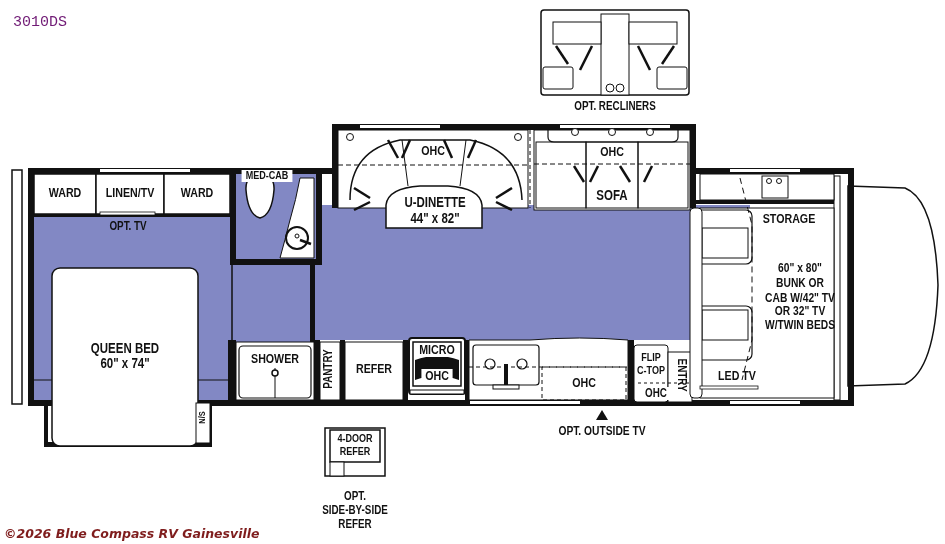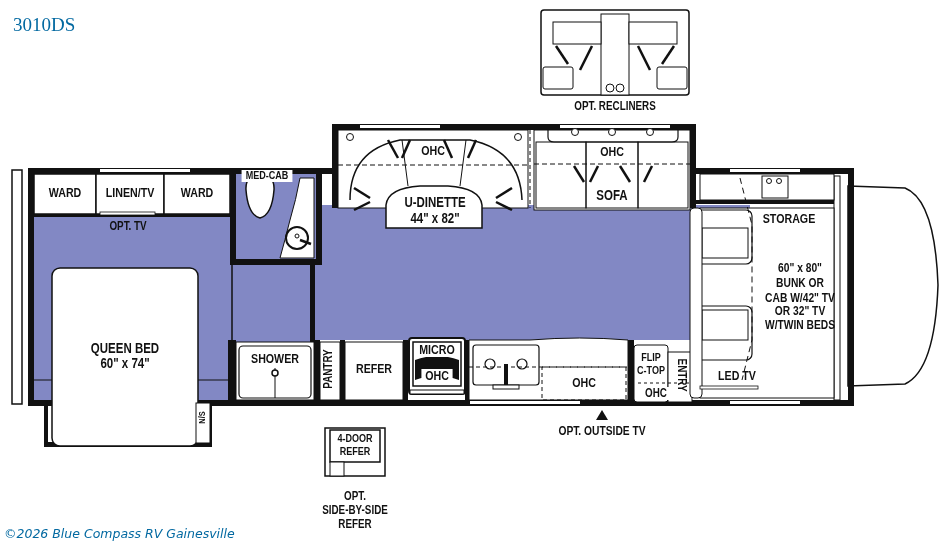--- a/index.html
+++ b/index.html
@@ -1,22 +1,22 @@
 <!DOCTYPE html>
 <html><head>
 <meta charset="utf-8">
 <style>
   html, body { margin:0; padding:0; background:#fff; }
   body { width:945px; height:544px; position:relative; overflow:hidden; font-family:"Liberation Sans", sans-serif; }
-  .model { position:absolute; left:13px; top:14px; font-size:19px; color:#0369a1; font-family:Liberation Serif, serif; }
+  .model { position:absolute; left:13px; top:14px; font-size:15px; color:#701a75; font-family:Liberation Mono, monospace; }
   svg.plan { position:absolute; left:0; top:0; }
   .lbl { position:absolute; font-family:"Liberation Sans", sans-serif; font-weight:bold; color:#111; text-align:center; line-height:1.05; transform:scaleX(0.82); transform-origin:center; white-space:nowrap; }
   .vert { writing-mode:vertical-rl; transform:rotate(180deg) scaleY(0.82); }
   .vert-down { writing-mode:vertical-rl; }
-  .watermark { position:absolute; left:4px; top:526px; font-family:"DejaVu Sans", sans-serif; font-weight:normal; font-style:italic; font-size:12.5px; color:#0369a1; }
+  .watermark { position:absolute; left:4px; top:526px; font-family:"DejaVu Sans", sans-serif; font-weight:bold; font-style:italic; font-size:12.5px; color:#7f1d1d; }
 </style>
 </head>
 <body>
 
 <div class="model">3010DS</div>
 
 <svg class="plan" width="945" height="544" viewBox="0 0 945 544">
 
   <path d="M848 186 L905 188 Q935 200 938 285 Q935 370 905 384 L848 386 Z" fill="#fff" stroke="#111" stroke-width="1.5"></path>
 

